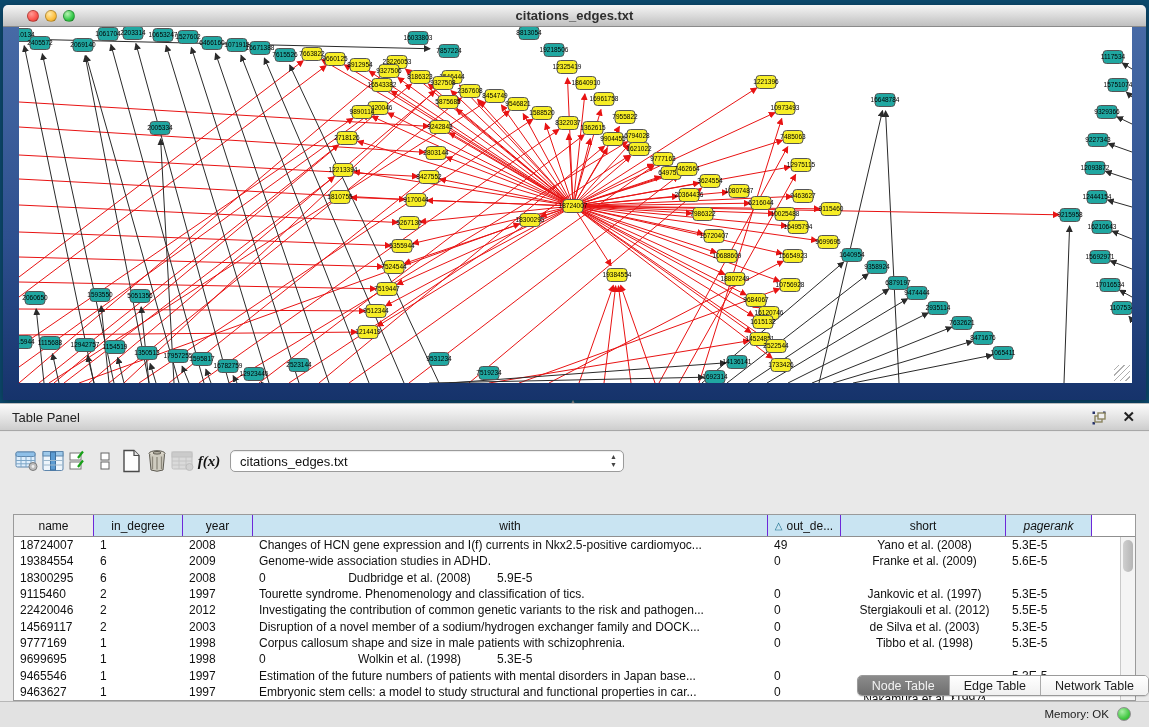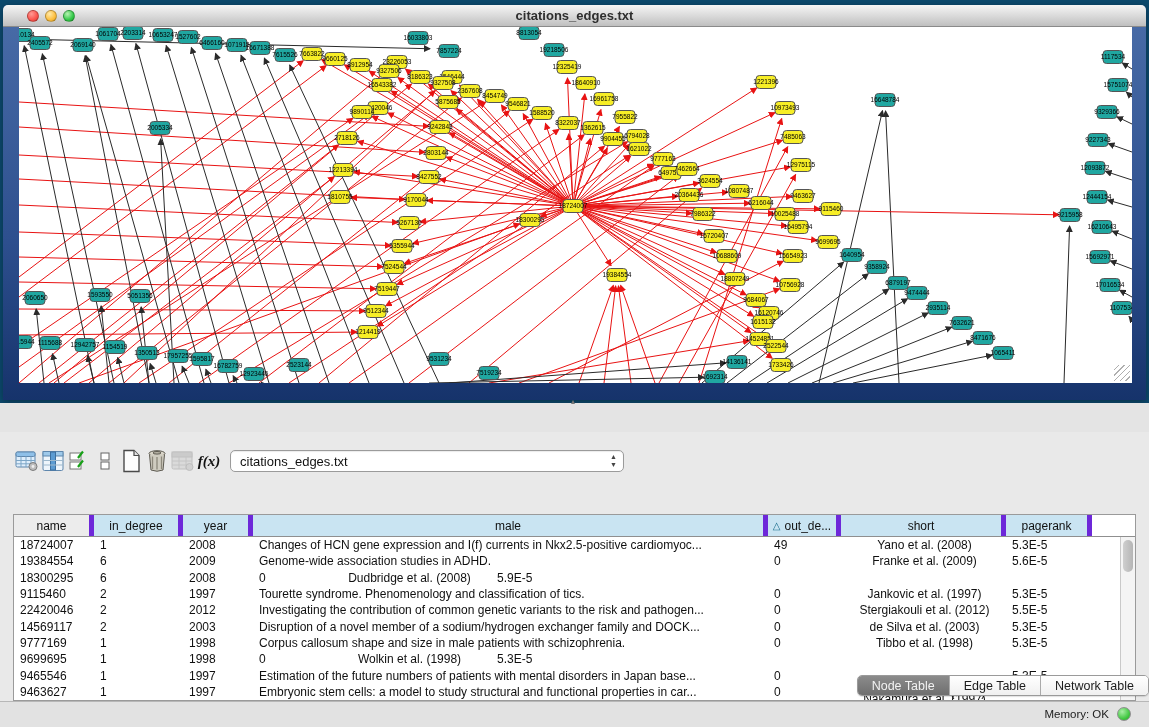--- a/index.html
+++ b/index.html
@@ -42,21 +42,21 @@
   .combo { position:relative; margin-left:8px; width:394px; height:22px; background:#ffffff;
     border:1px solid #9b9b9b; border-radius:5px; font-size:13px; color:#111;
     display:flex; align-items:center; padding-left:9px; cursor:pointer;
     box-shadow:inset 0 1px 1px rgba(0,0,0,.08); }
   .combo .steppers { position:absolute; right:6px; top:2px; font-size:7px; line-height:8px; color:#444; text-align:center; }
 
   .table-wrap { position:absolute; left:13px; top:82px; width:1123px; height:187px;
     background:#ffffff; border:1px solid #9a9a9a; }
   .thead { display:flex; height:22px; border-bottom:1px solid #8f8f8f; }
   .th { flex:none; display:flex; align-items:center; justify-content:center; font-size:12px; color:#111;
-    background:#c9e4f2; border-right:5px solid #6d28d9; cursor:pointer; overflow:hidden; white-space:nowrap; }
+    background:#c9e4f2; border-right:1px solid #6d28d9; cursor:pointer; overflow:hidden; white-space:nowrap; }
   .th.gray { background:#ececec; }
   .th .tri { color:#1a6e8c; font-size:10px; margin-right:4px; }
   .rows { position:absolute; left:0; top:22px; right:15px; bottom:0; overflow:hidden; }
   .tr { display:flex; height:16.3px; align-items:center; cursor:default; }
   .td { flex:none; font-size:12px; color:#101010; padding:0 4px 0 6px; white-space:nowrap; overflow:hidden; }
   .td.center { text-align:center; }
   .vscroll { position:absolute; right:0; top:22px; bottom:0; width:15px; background:#f4f4f4; border-left:1px solid #c9c9c9; }
   .vthumb { position:absolute; left:2px; top:3px; width:10px; height:32px; background:linear-gradient(90deg,#cfcfcf,#b5b5b5); border-radius:6px; }
 
   .tabbar { position:absolute; left:2px; right:0; top:243px; display:flex; justify-content:flex-end; }
@@ -741,20 +741,33 @@
             <rect x="974" y="319.5" width="20" height="13" rx="3.5" fill="#20a7a1" stroke="#555555" stroke-width="1"></rect>
             <text x="984" y="328" text-anchor="middle" font-size="6.5" fill="#000" font-family="Liberation Sans, sans-serif">1065411</text>
           </g>
         </svg>
       <div class="resize-grip"></div>
     </div>
   </div>
 
   <div class="table-panel">
     <div class="split-arrow">▴</div>
+    <div class="panel-header">
+      <span class="panel-title">Table Panel</span>
+      <span class="float-ic">
+        <svg width="16" height="16" viewBox="0 0 16 16">
+          <rect x="1.5" y="1.5" width="2.5" height="2.5" fill="#27336b"></rect>
+          <rect x="12" y="1.5" width="2.5" height="2.5" fill="#27336b"></rect>
+          <rect x="1.5" y="12" width="2.5" height="2.5" fill="#27336b"></rect>
+          <rect x="4" y="6" width="7" height="6" fill="none" stroke="#8a845e" stroke-width="1.4"></rect>
+          <rect x="7" y="3" width="7" height="6" fill="#efefef" stroke="#8a845e" stroke-width="1.4"></rect>
+        </svg>
+      </span>
+      <span class="close-x">✕</span>
+    </div>
 
     <div class="panel-body">
       <div class="toolbar">
         <button class="tbtn">
           <svg width="24" height="22" viewBox="0 0 24 22">
             <rect x="1" y="2" width="19" height="15" rx="1.5" fill="#dfeefb" stroke="#5f87ad"></rect>
             <rect x="1" y="2" width="19" height="4.5" rx="1.5" fill="#8fc0e8" stroke="#5f87ad"></rect>
             <path d="M1 10.5 H20 M1 13.8 H20 M6 6.5 V17 M11 6.5 V17 M16 6.5 V17" stroke="#7ca6c7" stroke-width="1"></path>
             <circle cx="18" cy="16.5" r="4" fill="#bdbdbd" stroke="#7b7b7b"></circle>
             <circle cx="18" cy="16.5" r="1.4" fill="#efefef"></circle>
@@ -818,30 +831,30 @@
             <div class="th gray" style="width: 80px;">
               <span>name</span>
             </div>
             <div class="th" style="width: 89px;">
               <span>in_degree</span>
             </div>
             <div class="th" style="width: 70px;">
               <span>year</span>
             </div>
             <div class="th" style="width: 515px;">
-              <span>male</span>
+              <span>with</span>
             </div>
             <div class="th" style="width: 73px;">
               <span class="tri">△</span>
               <span>out_de...</span>
             </div>
             <div class="th" style="width: 165px;">
               <span>short</span>
             </div>
-            <div class="th" style="width: 86px;">
+            <div class="th" style="width: 86px; font-style: italic;">
               <span>pagerank</span>
             </div>
           </div>
         <div class="rows" id="tbody">
             <div class="tr">
               <div class="td" style="width: 80px;">18724007</div>
               <div class="td" style="width: 89px;">1</div>
               <div class="td" style="width: 70px;">2008</div>
               <div class="td" style="width: 515px;">Changes of HCN gene expression and I(f) currents in Nkx2.5-positive cardiomyoc...</div>
               <div class="td" style="width: 73px;">49</div>

